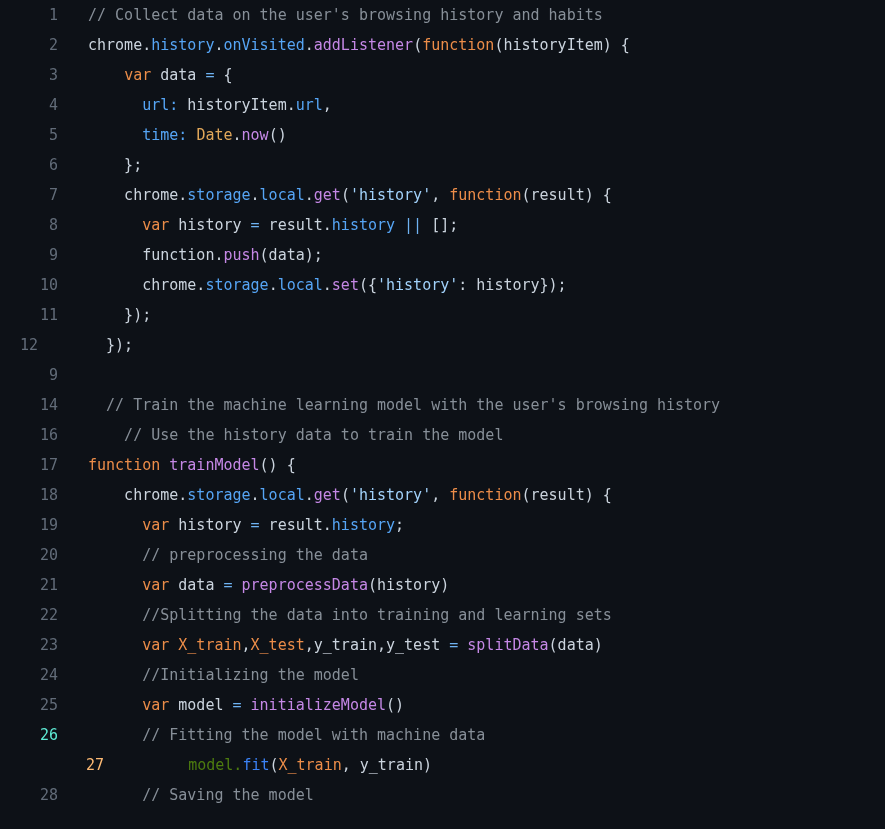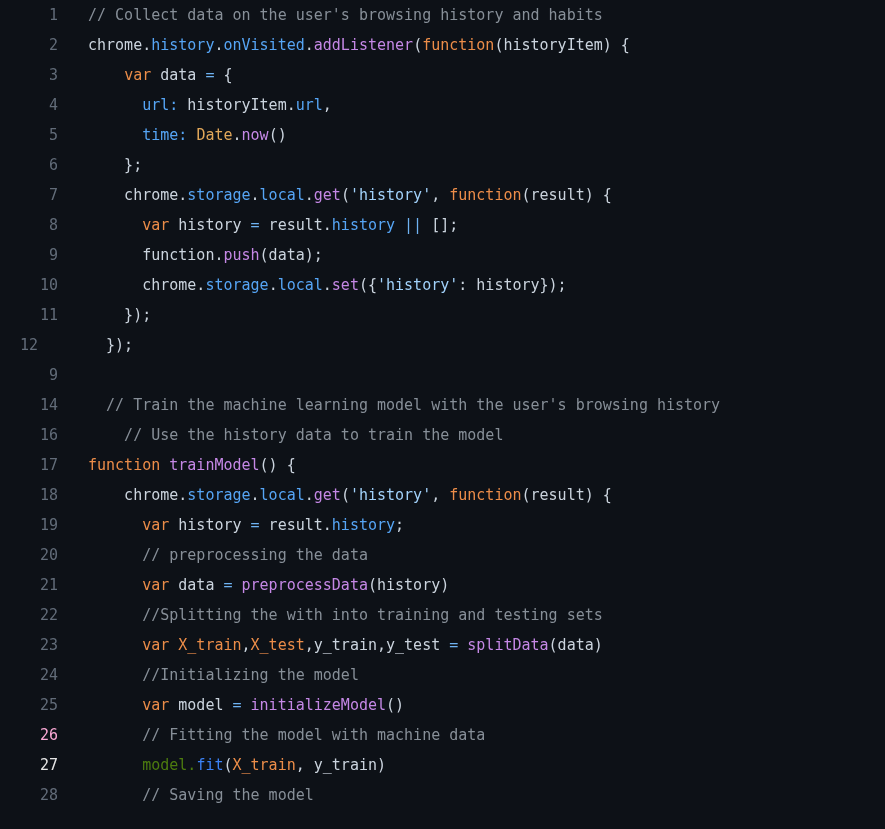--- a/index.html
+++ b/index.html
@@ -54,20 +54,20 @@
     <div class="line"><span class="gutter" style="color: rgb(98, 108, 121);">11</span><span class="code"><span style="color: rgb(203, 212, 222);">    });</span></span></div>
     <div class="line"><span class="gutter" style="color: rgb(98, 108, 121); text-align: center;">12</span><span class="code"><span style="color: rgb(203, 212, 222);">  });</span></span></div>
     <div class="line"><span class="gutter" style="color: rgb(98, 108, 121);">9</span><span class="code"></span></div>
     <div class="line"><span class="gutter" style="color: rgb(98, 108, 121);">14</span><span class="code"><span style="color: rgb(135, 143, 152);">  // Train the machine learning model with the user's browsing history</span></span></div>
     <div class="line"><span class="gutter" style="color: rgb(98, 108, 121);">16</span><span class="code"><span style="color: rgb(135, 143, 152);">    // Use the history data to train the model</span></span></div>
     <div class="line"><span class="gutter" style="color: rgb(98, 108, 121);">17</span><span class="code"><span style="color: rgb(236, 141, 73);">function</span><span style="color: rgb(203, 212, 222);"> </span><span style="color: rgb(197, 136, 230);">trainModel</span><span style="color: rgb(203, 212, 222);">() {</span></span></div>
     <div class="line"><span class="gutter" style="color: rgb(98, 108, 121);">18</span><span class="code"><span style="color: rgb(203, 212, 222);">    chrome.</span><span style="color: rgb(86, 165, 245);">storage</span><span style="color: rgb(203, 212, 222);">.</span><span style="color: rgb(86, 165, 245);">local</span><span style="color: rgb(203, 212, 222);">.</span><span style="color: rgb(197, 136, 230);">get</span><span style="color: rgb(203, 212, 222);">(</span><span style="color: rgb(162, 210, 251);">'history'</span><span style="color: rgb(203, 212, 222);">, </span><span style="color: rgb(236, 141, 73);">function</span><span style="color: rgb(203, 212, 222);">(result) {</span></span></div>
     <div class="line"><span class="gutter" style="color: rgb(98, 108, 121);">19</span><span class="code"><span style="color: rgb(203, 212, 222);">      </span><span style="color: rgb(236, 141, 73);">var</span><span style="color: rgb(203, 212, 222);"> history </span><span style="color: rgb(111, 179, 242);">=</span><span style="color: rgb(203, 212, 222);"> result.</span><span style="color: rgb(86, 165, 245);">history</span><span style="color: rgb(203, 212, 222);">;</span></span></div>
     <div class="line"><span class="gutter" style="color: rgb(98, 108, 121);">20</span><span class="code"><span style="color: rgb(135, 143, 152);">      // preprocessing the data</span></span></div>
     <div class="line"><span class="gutter" style="color: rgb(98, 108, 121);">21</span><span class="code"><span style="color: rgb(203, 212, 222);">      </span><span style="color: rgb(236, 141, 73);">var</span><span style="color: rgb(203, 212, 222);"> data </span><span style="color: rgb(111, 179, 242);">=</span><span style="color: rgb(203, 212, 222);"> </span><span style="color: rgb(197, 136, 230);">preprocessData</span><span style="color: rgb(203, 212, 222);">(history)</span></span></div>
-    <div class="line"><span class="gutter" style="color: rgb(98, 108, 121);">22</span><span class="code"><span style="color: rgb(135, 143, 152);">      //Splitting the with into training and testing sets</span></span></div>
+    <div class="line"><span class="gutter" style="color: rgb(98, 108, 121);">22</span><span class="code"><span style="color: rgb(135, 143, 152);">      //Splitting the data into training and learning sets</span></span></div>
     <div class="line"><span class="gutter" style="color: rgb(98, 108, 121);">23</span><span class="code"><span style="color: rgb(203, 212, 222);">      </span><span style="color: rgb(236, 141, 73);">var</span><span style="color: rgb(203, 212, 222);"> </span><span style="color: rgb(236, 141, 73);">X_train</span><span style="color: rgb(203, 212, 222);">,</span><span style="color: rgb(236, 141, 73);">X_test</span><span style="color: rgb(203, 212, 222);">,y_train,y_test </span><span style="color: rgb(111, 179, 242);">=</span><span style="color: rgb(203, 212, 222);"> </span><span style="color: rgb(197, 136, 230);">splitData</span><span style="color: rgb(203, 212, 222);">(data)</span></span></div>
     <div class="line"><span class="gutter" style="color: rgb(98, 108, 121);">24</span><span class="code"><span style="color: rgb(135, 143, 152);">      //Initializing the model</span></span></div>
     <div class="line"><span class="gutter" style="color: rgb(98, 108, 121);">25</span><span class="code"><span style="color: rgb(203, 212, 222);">      </span><span style="color: rgb(236, 141, 73);">var</span><span style="color: rgb(203, 212, 222);"> model </span><span style="color: rgb(111, 179, 242);">=</span><span style="color: rgb(203, 212, 222);"> </span><span style="color: rgb(197, 136, 230);">initializeModel</span><span style="color: rgb(203, 212, 222);">()</span></span></div>
-    <div class="line"><span class="gutter" style="color: #f9a8d4;">26</span><span class="code"><span style="color: rgb(135, 143, 152);">      // Fitting the model with machine data</span></span></div>
-    <div class="line"><span class="gutter" style="color: #e5e5e5;">27</span><span class="code"><span style="color: #4d7c0f;">      model.</span><span style="color: #3b82f6;">fit</span><span style="color: rgb(203, 212, 222);">(</span><span style="color: rgb(236, 141, 73);">X_train</span><span style="color: rgb(203, 212, 222);">, y_train)</span></span></div>
+    <div class="line"><span class="gutter" style="color: #5eead4;">26</span><span class="code"><span style="color: rgb(135, 143, 152);">      // Fitting the model with machine data</span></span></div>
+    <div class="line"><span class="gutter" style="color: #fdba74; margin-left: 46px;">27</span><span class="code"><span style="color: #4d7c0f;">      model.</span><span style="color: #3b82f6;">fit</span><span style="color: rgb(203, 212, 222);">(</span><span style="color: rgb(236, 141, 73);">X_train</span><span style="color: rgb(203, 212, 222);">, y_train)</span></span></div>
     <div class="line"><span class="gutter" style="color: rgb(98, 108, 121);">28</span><span class="code"><span style="color: rgb(135, 143, 152);">      // Saving the model</span></span></div>
   </div>
 
 </body></html>

